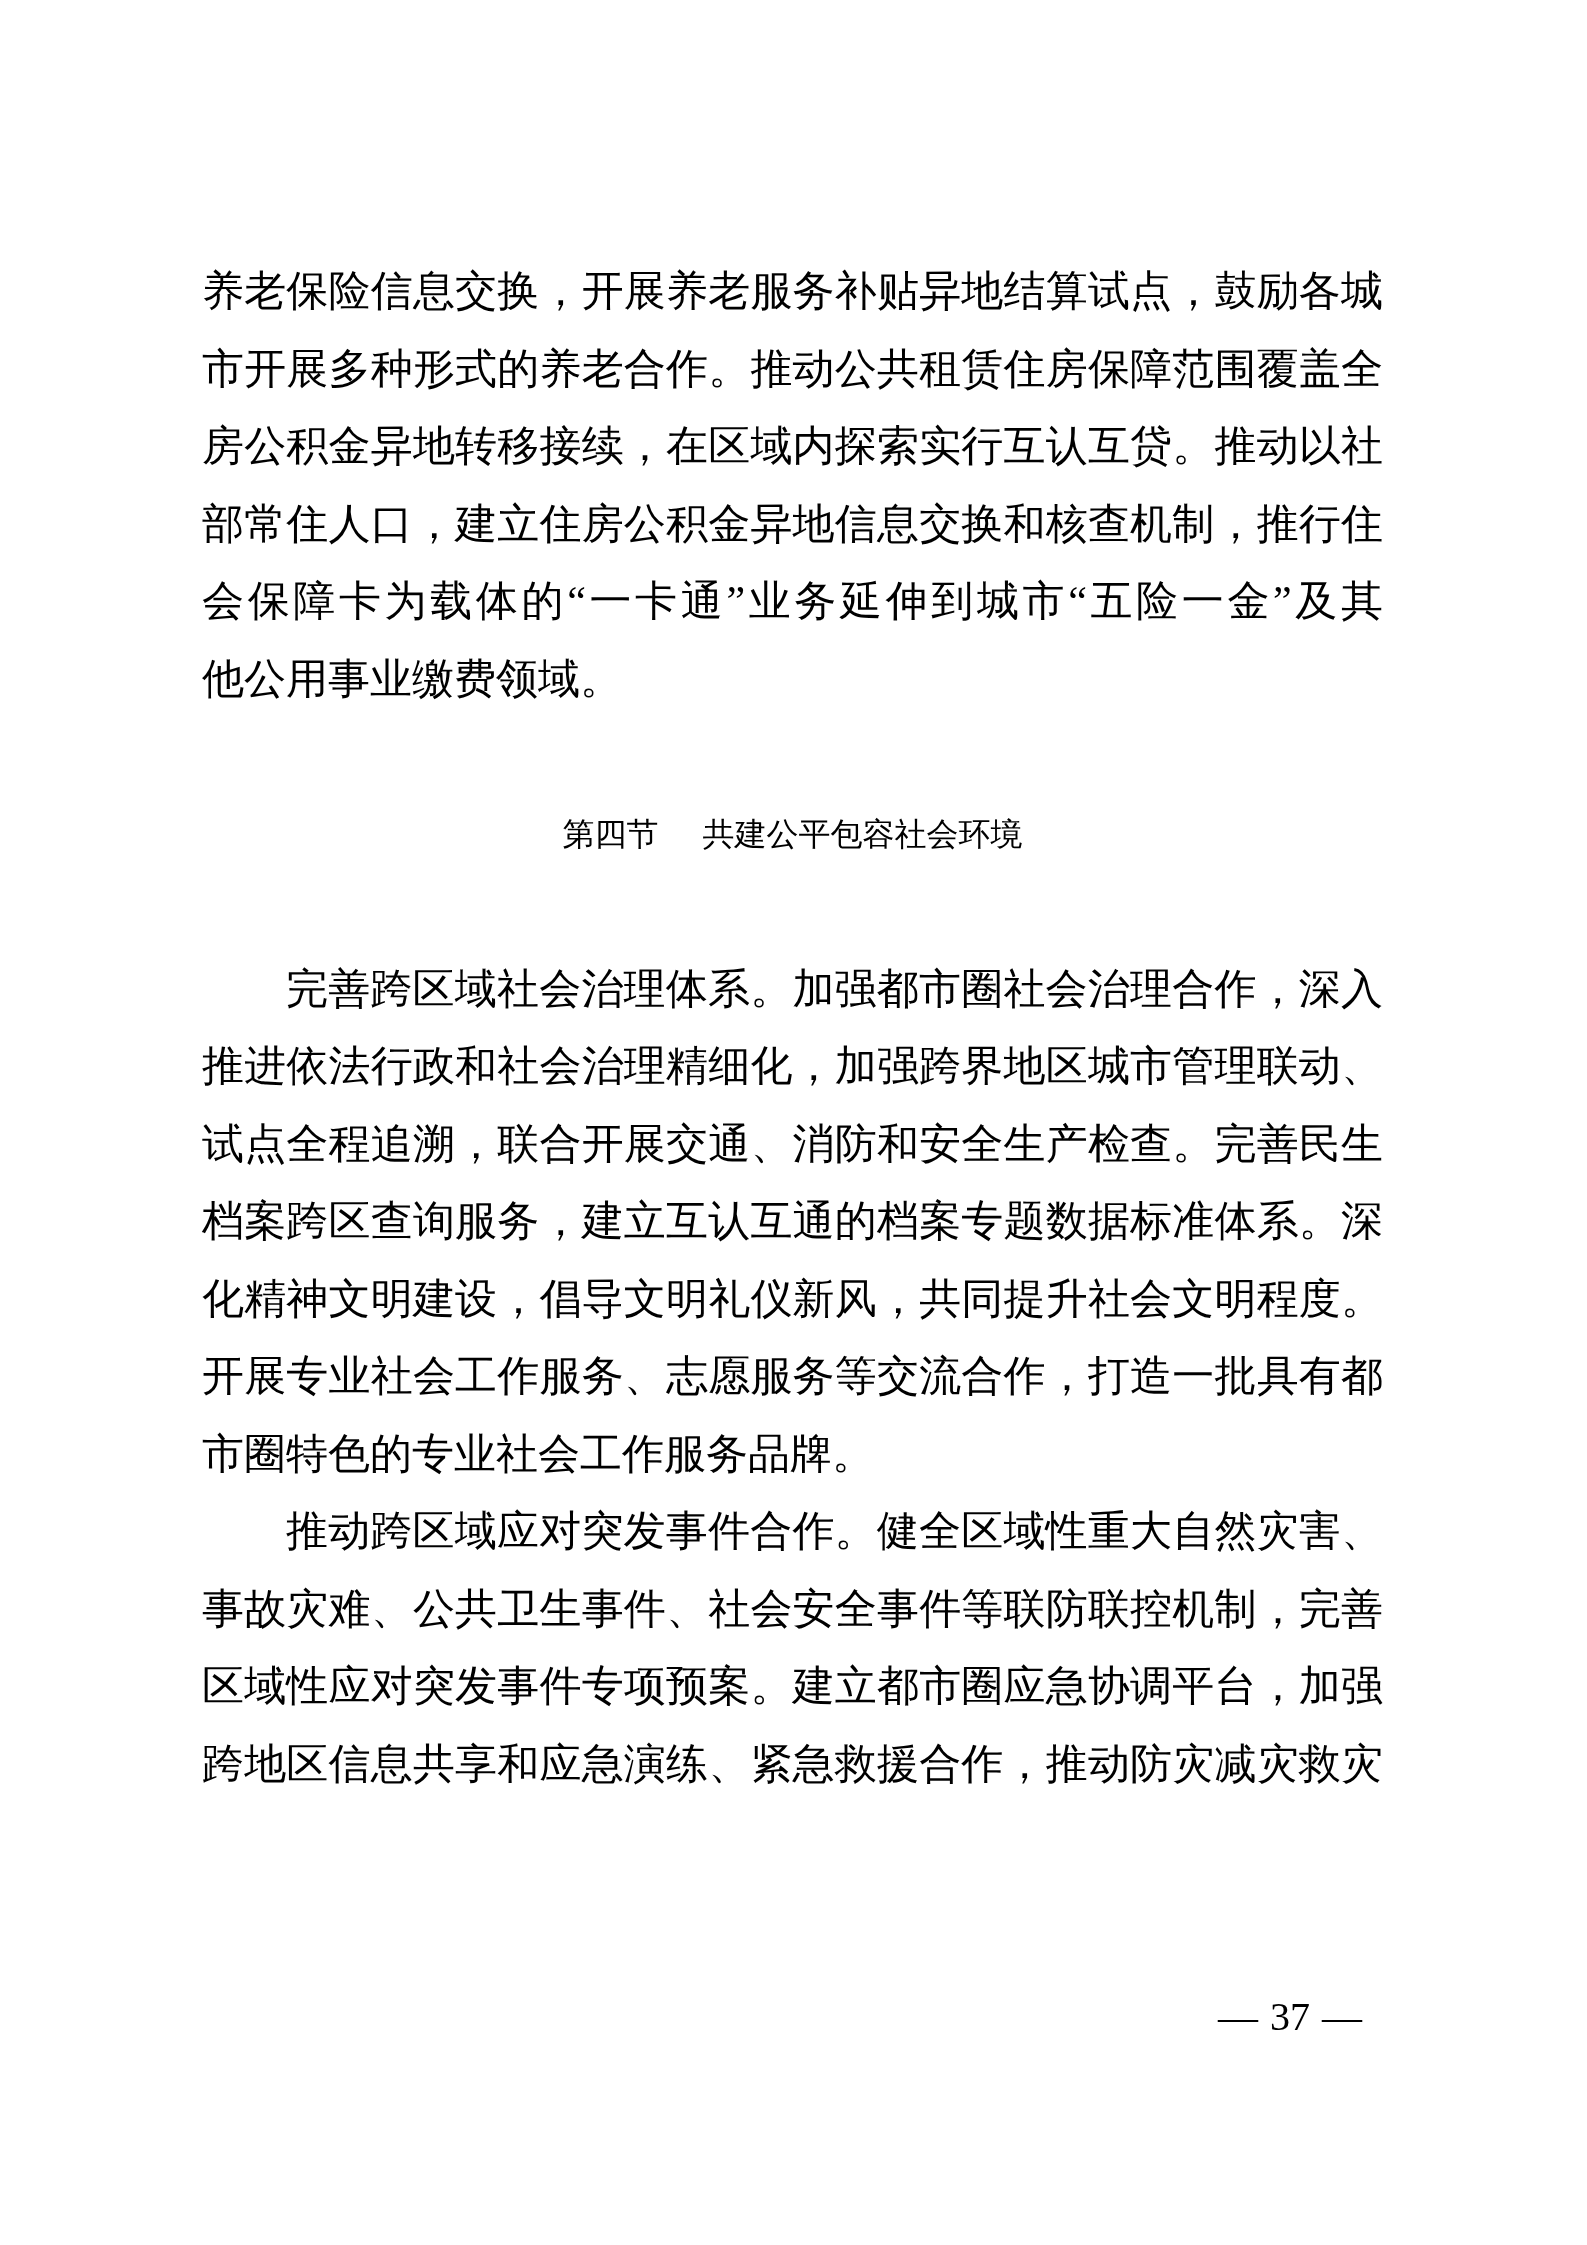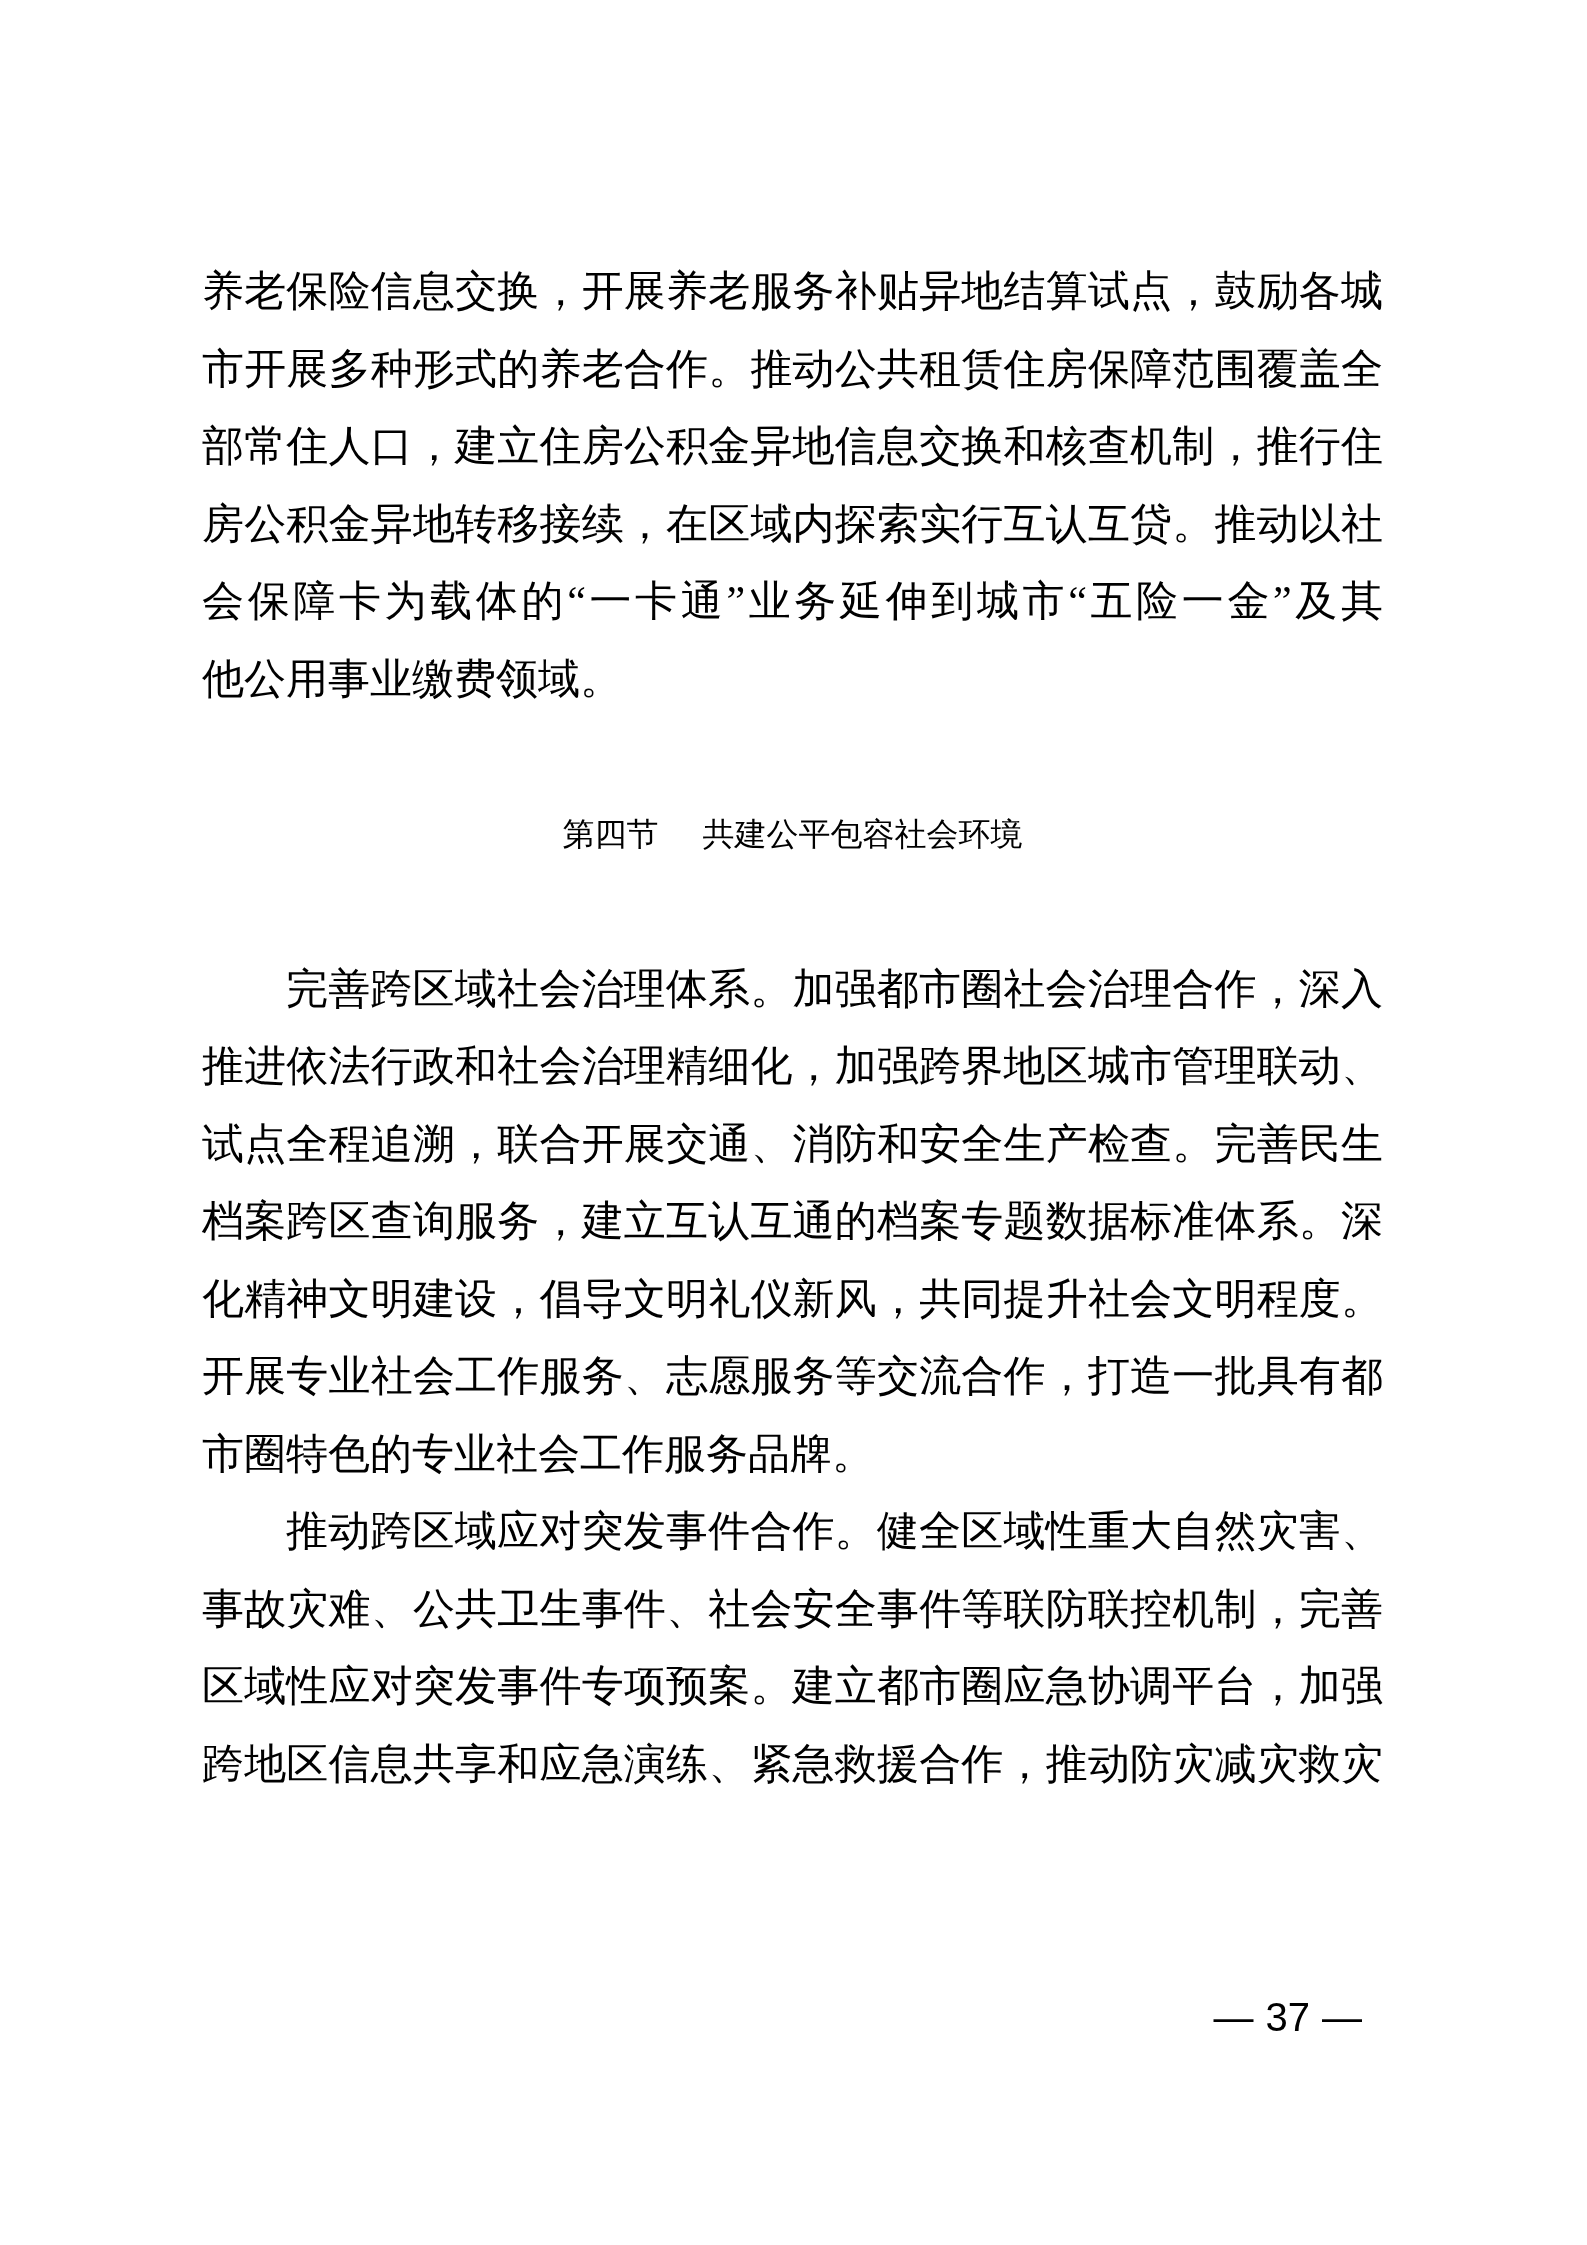--- a/index.html
+++ b/index.html
@@ -52,38 +52,38 @@
   }
   .heading-title {
     margin-left: 44px;
   }
   .page-number {
     position: absolute;
     top: 1994px;
     right: 245px;
     font-size: 40px;
     line-height: 46px;
-    font-family: Liberation Sans, sans-serif;
+    font-family: Liberation Serif, serif;
     white-space: nowrap;
   }
   .page-number .num {
     margin: 0 12px;
   }
 </style>
 </head>
 <body>
 
 <div class="page">
   <div class="content">
 
     <div class="para">
         <div class="line fill">养老保险信息交换，开展养老服务补贴异地结算试点，鼓励各城</div>
         <div class="line fill">市开展多种形式的养老合作。推动公共租赁住房保障范围覆盖全</div>
+        <div class="line fill">房公积金异地转移接续，在区域内探索实行互认互贷。推动以社</div>
         <div class="line fill">部常住人口，建立住房公积金异地信息交换和核查机制，推行住</div>
-        <div class="line fill">房公积金异地转移接续，在区域内探索实行互认互贷。推动以社</div>
         <div class="line fill">会保障卡为载体的“一卡通”业务延伸到城市“五险一金”及其</div>
         <div class="line">他公用事业缴费领域。</div>
       </div>
 
     <div class="spacer-row"></div>
 
     <div class="heading-row">
       <span>第四节</span><span class="heading-title">共建公平包容社会环境</span>
     </div>
 

